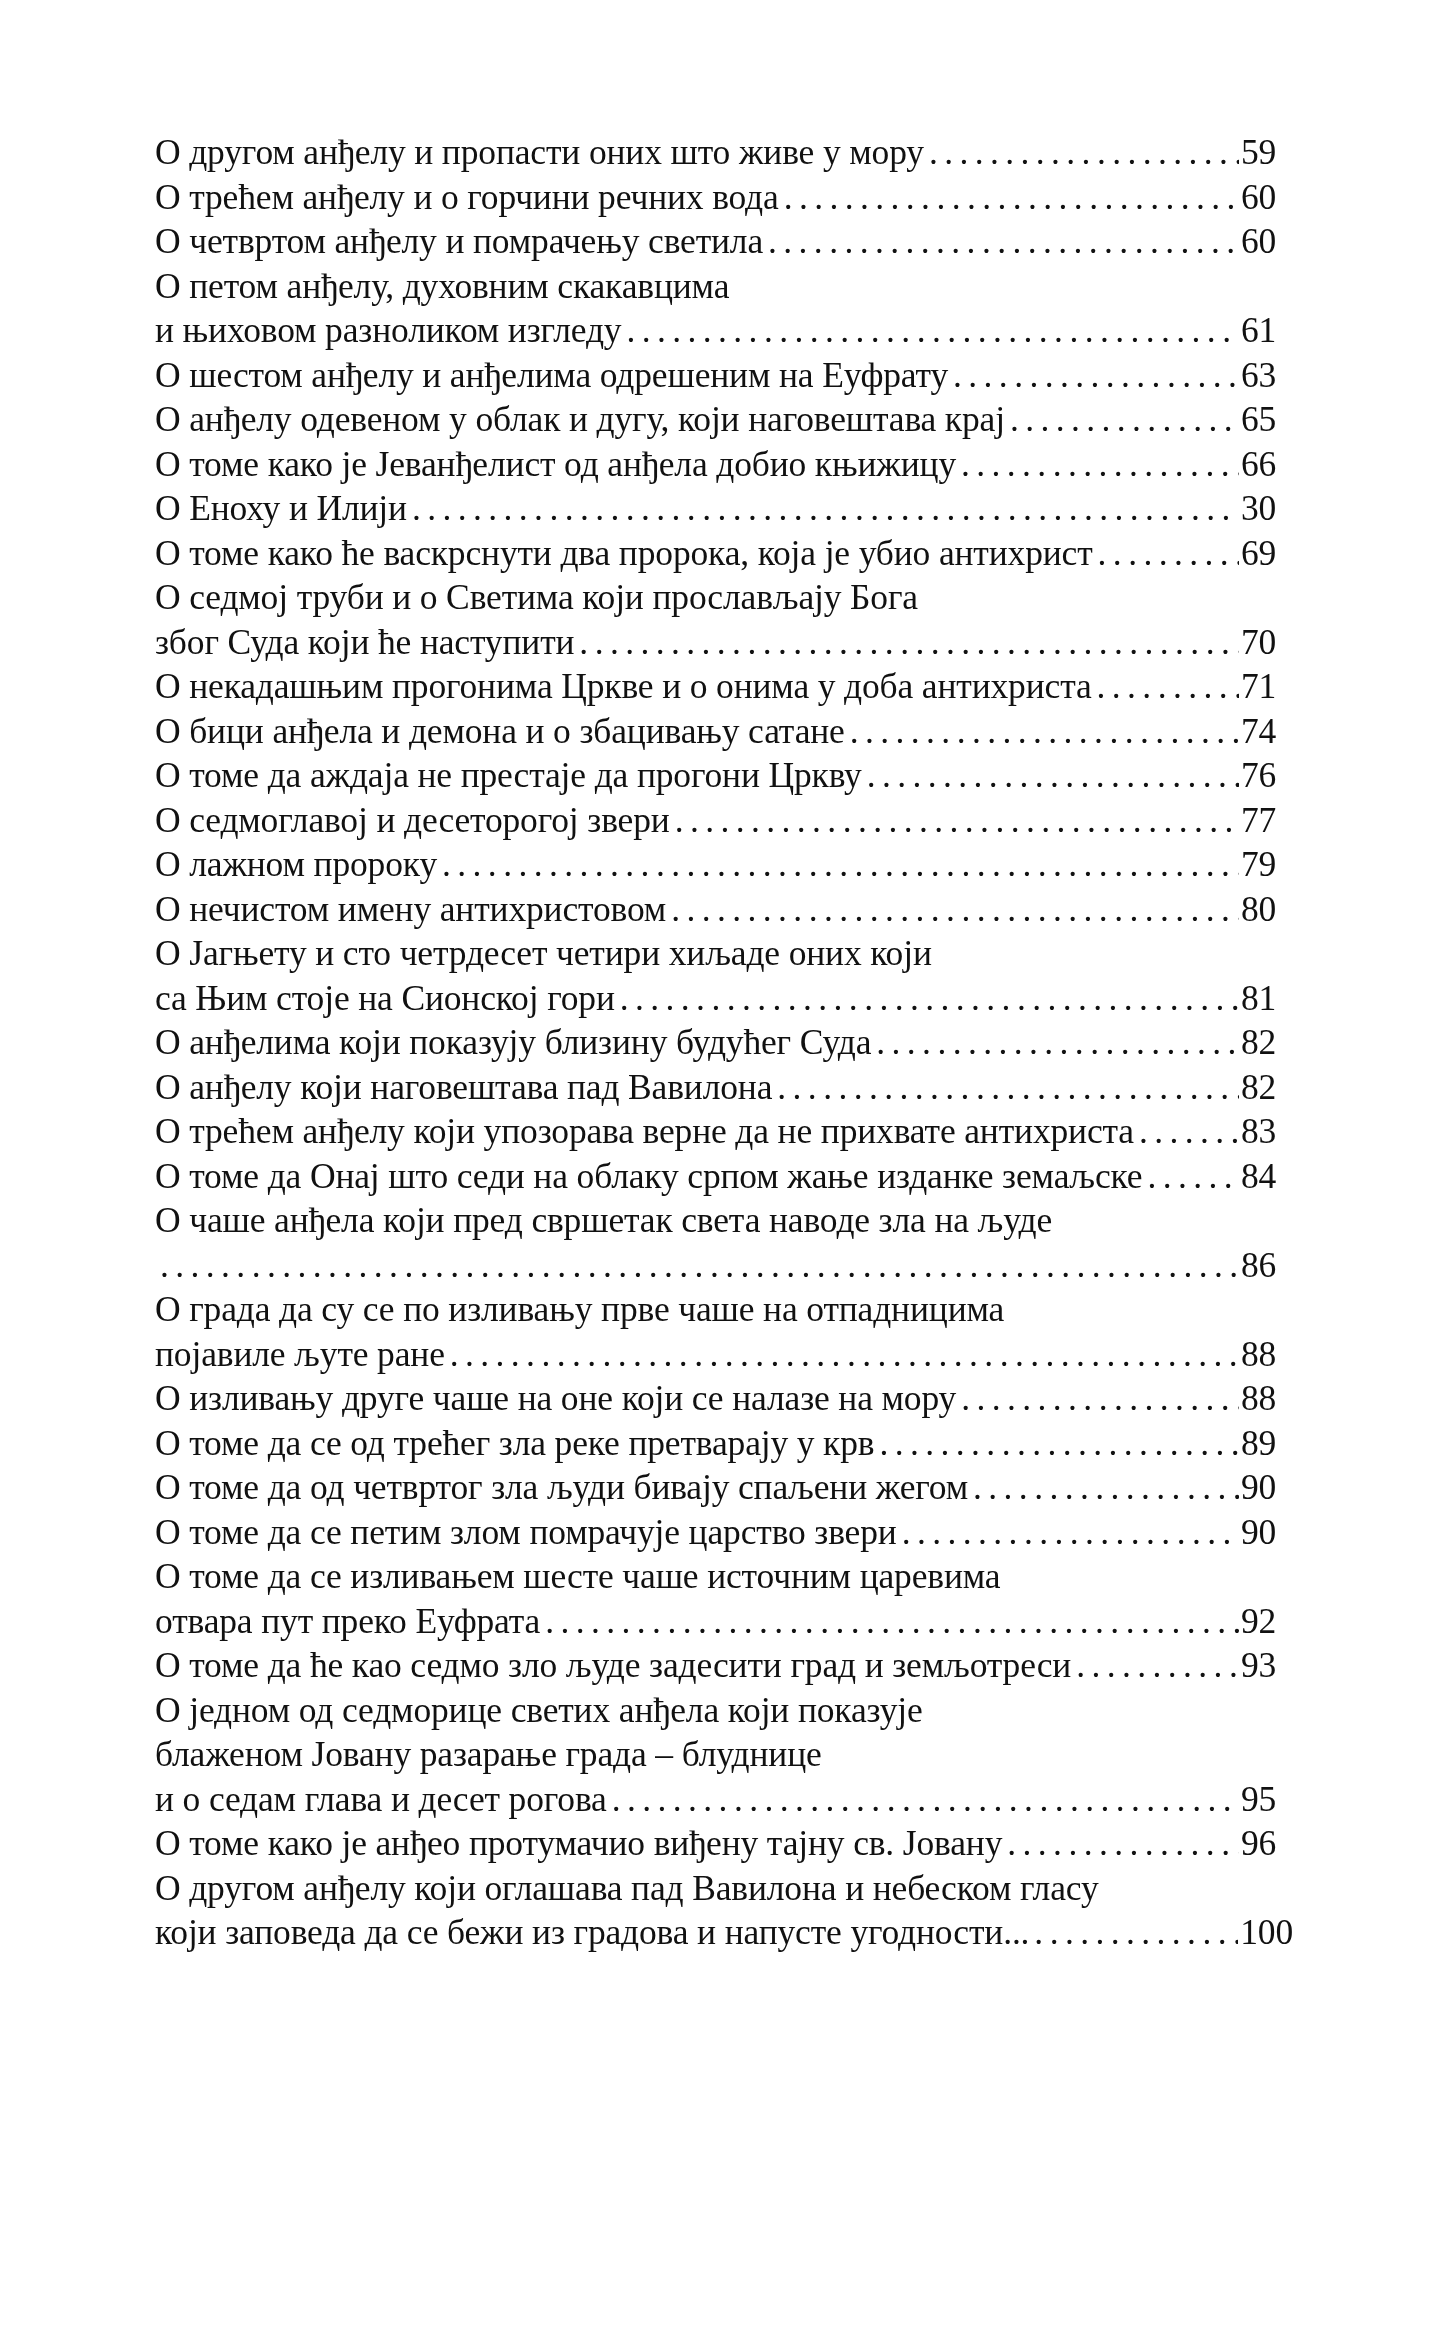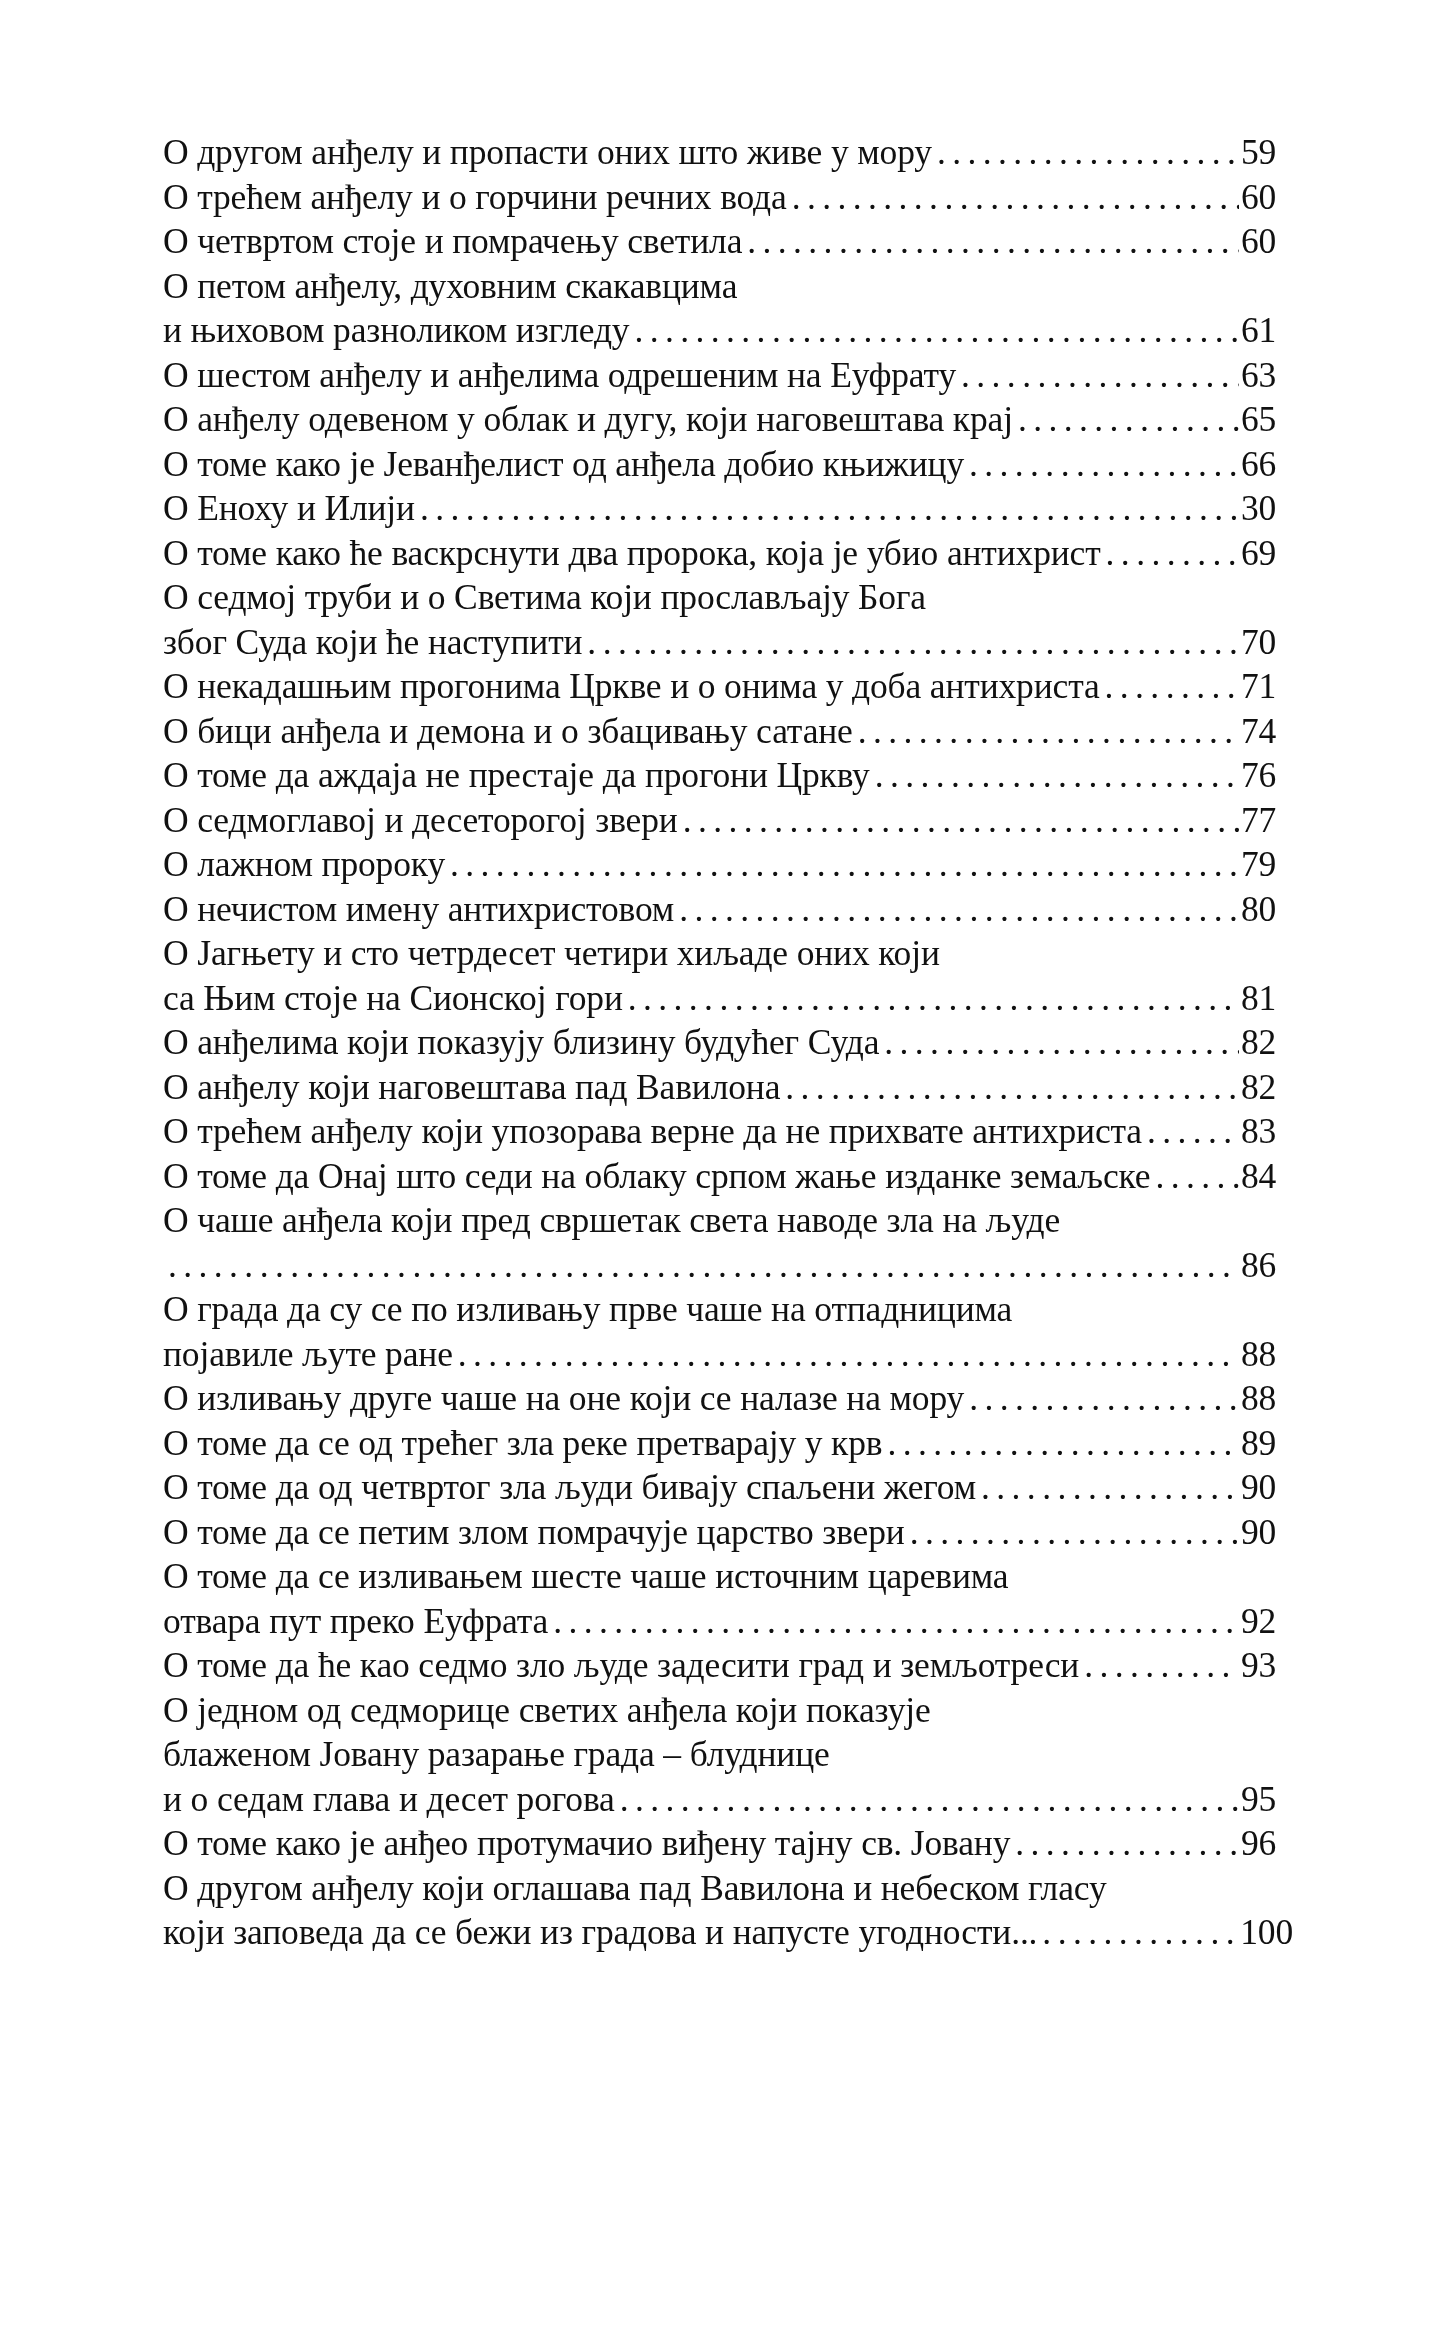--- a/index.html
+++ b/index.html
@@ -31,21 +31,20 @@
     padding: 0;
   }
   
   .toc-line {
     display: flex;
     align-items: baseline;
     font-size: 35.5px;
     line-height: 44.5px;
     letter-spacing: -0.15px;
     white-space: nowrap;
-    margin-left: 8px;
   }
   .line-text {
     flex: 0 0 auto;
   }
   .leader {
     flex: 1 1 auto;
     overflow: hidden;
     margin: 0 2px 0 5px;
     position: relative;
     height: 1em;
@@ -83,21 +82,21 @@
       </li>
       <li class="toc-entry">
         <div class="toc-line">
           <span class="line-text">О трећем анђелу и о горчини речних вода</span>
           <span class="leader"></span>
           <span class="page-num">60</span>
         </div>
       </li>
       <li class="toc-entry">
         <div class="toc-line">
-          <span class="line-text">О четвртом стоје и помрачењу светила</span>
+          <span class="line-text">О четвртом анђелу и помрачењу светила</span>
           <span class="leader"></span>
           <span class="page-num">60</span>
         </div>
       </li>
       <li class="toc-entry">
         <div class="toc-line no-leader"><span class="line-text">О петом анђелу, духовним скакавцима</span></div>
         <div class="toc-line">
           <span class="line-text">и њиховом разноликом изгледу</span>
           <span class="leader"></span>
           <span class="page-num">61</span>

